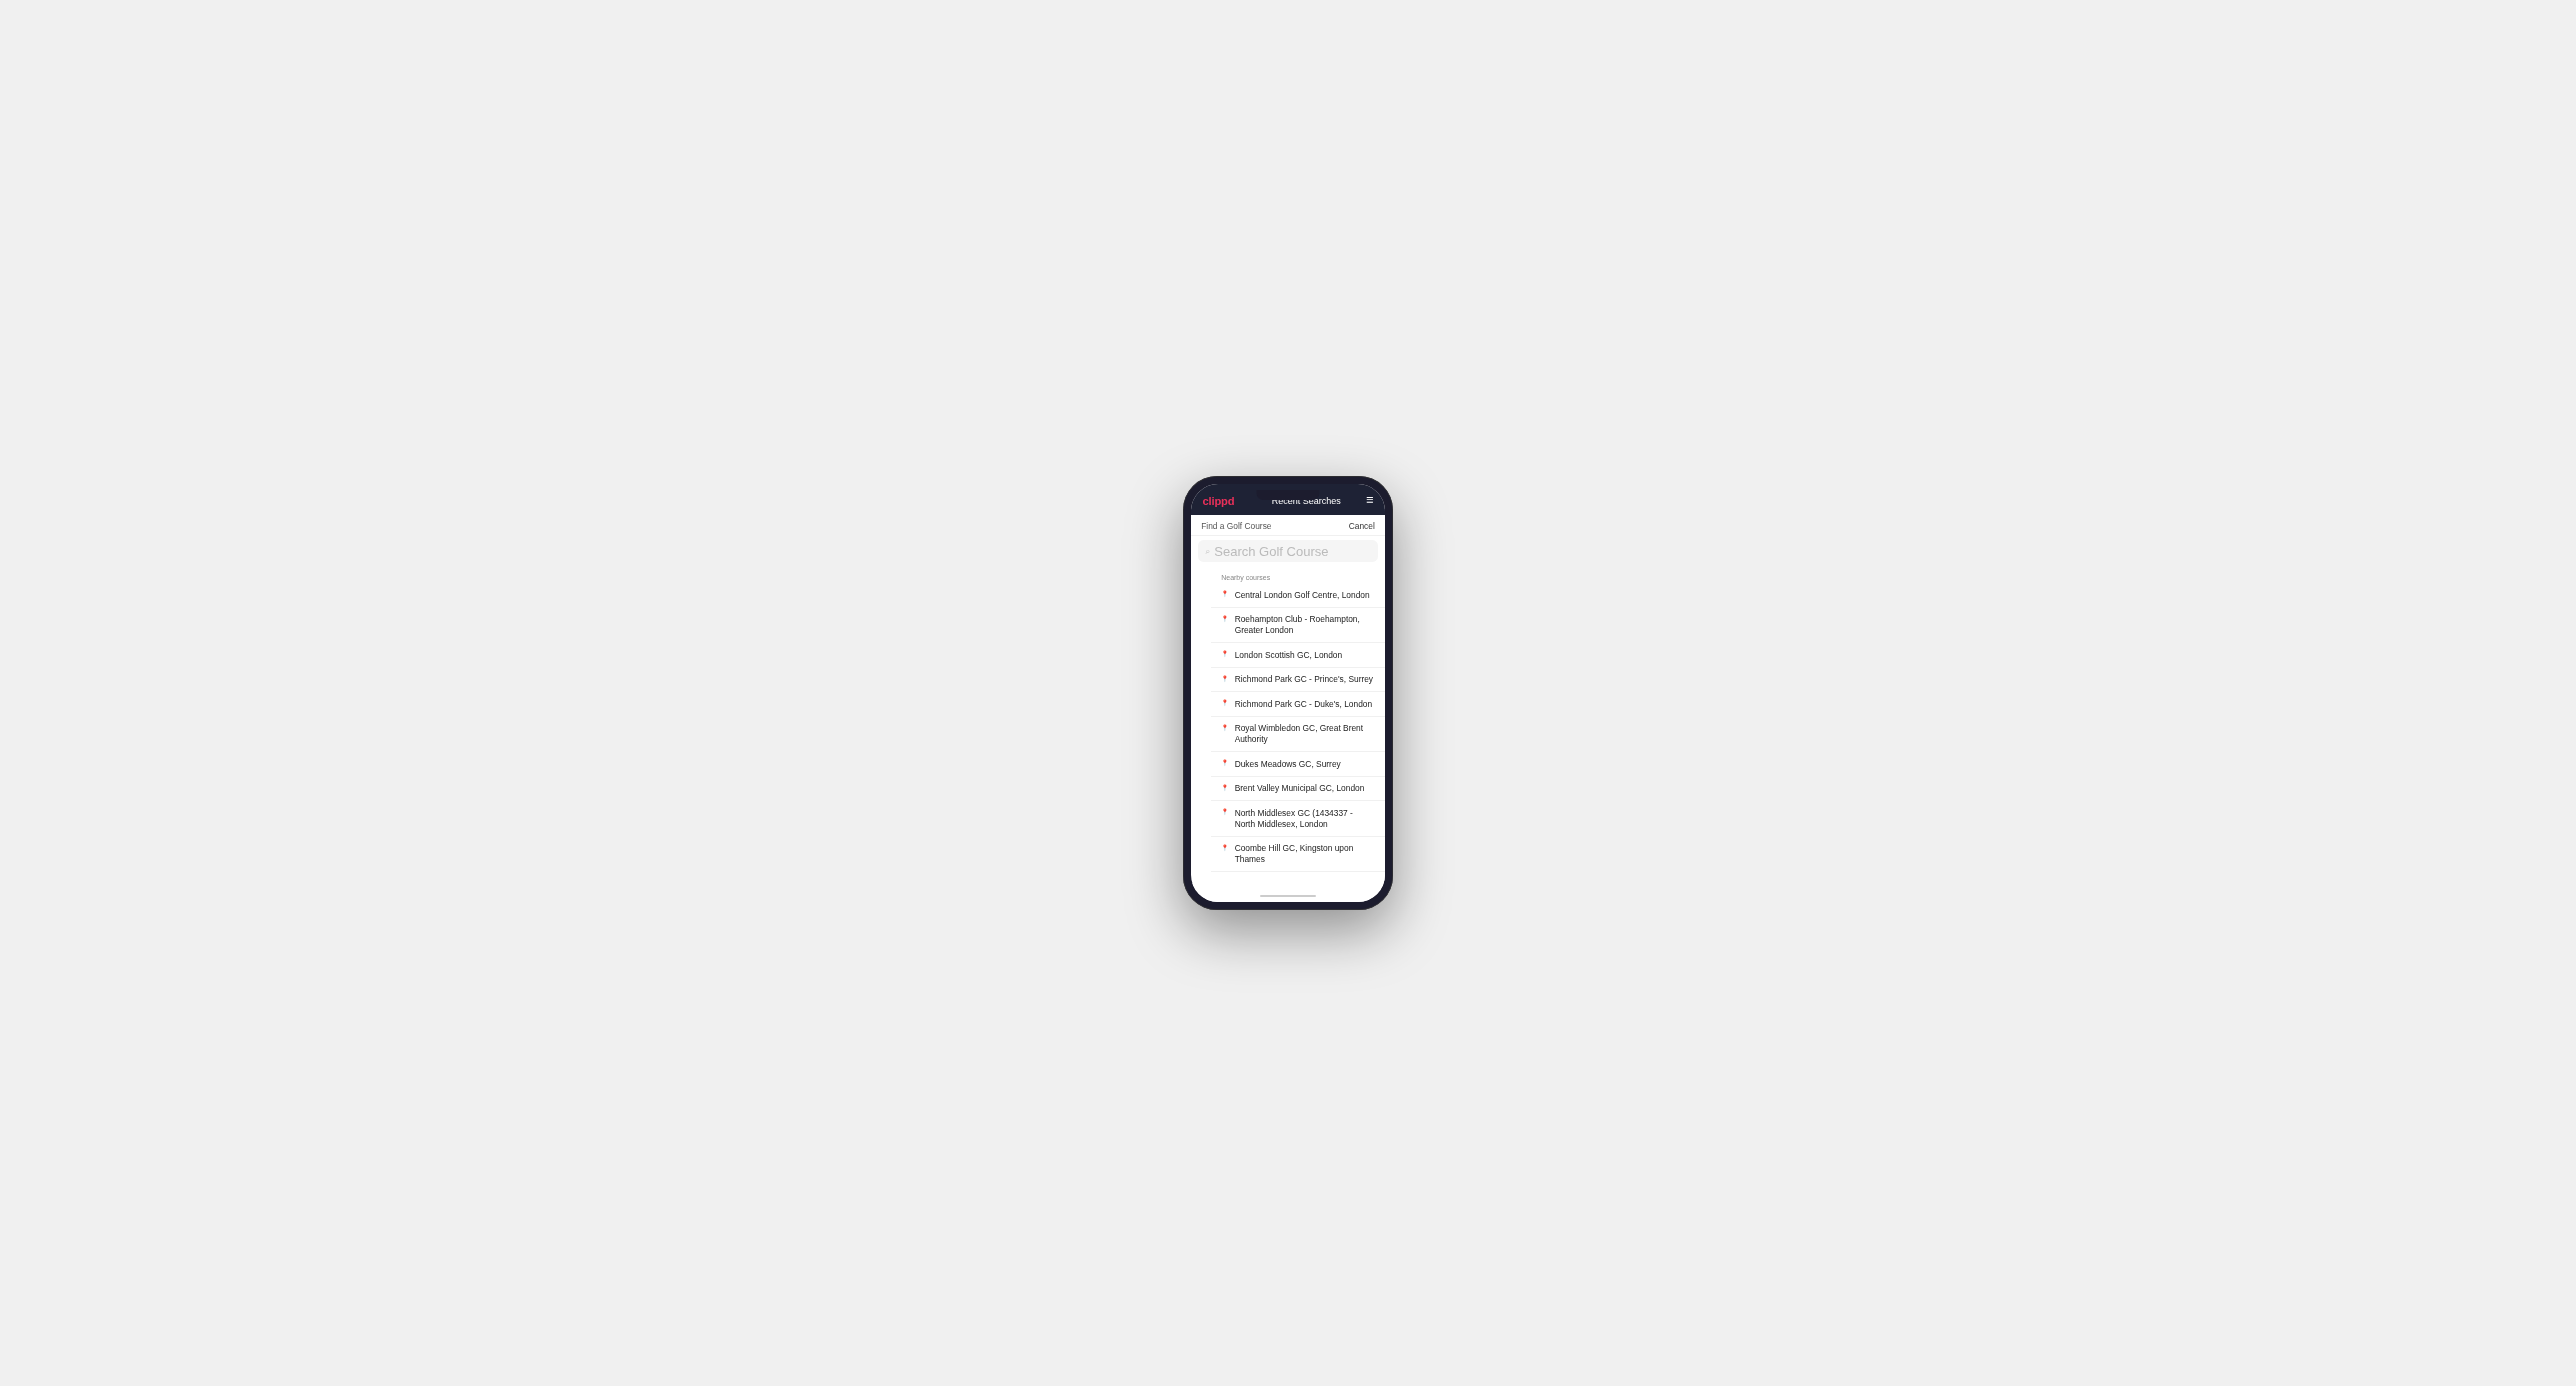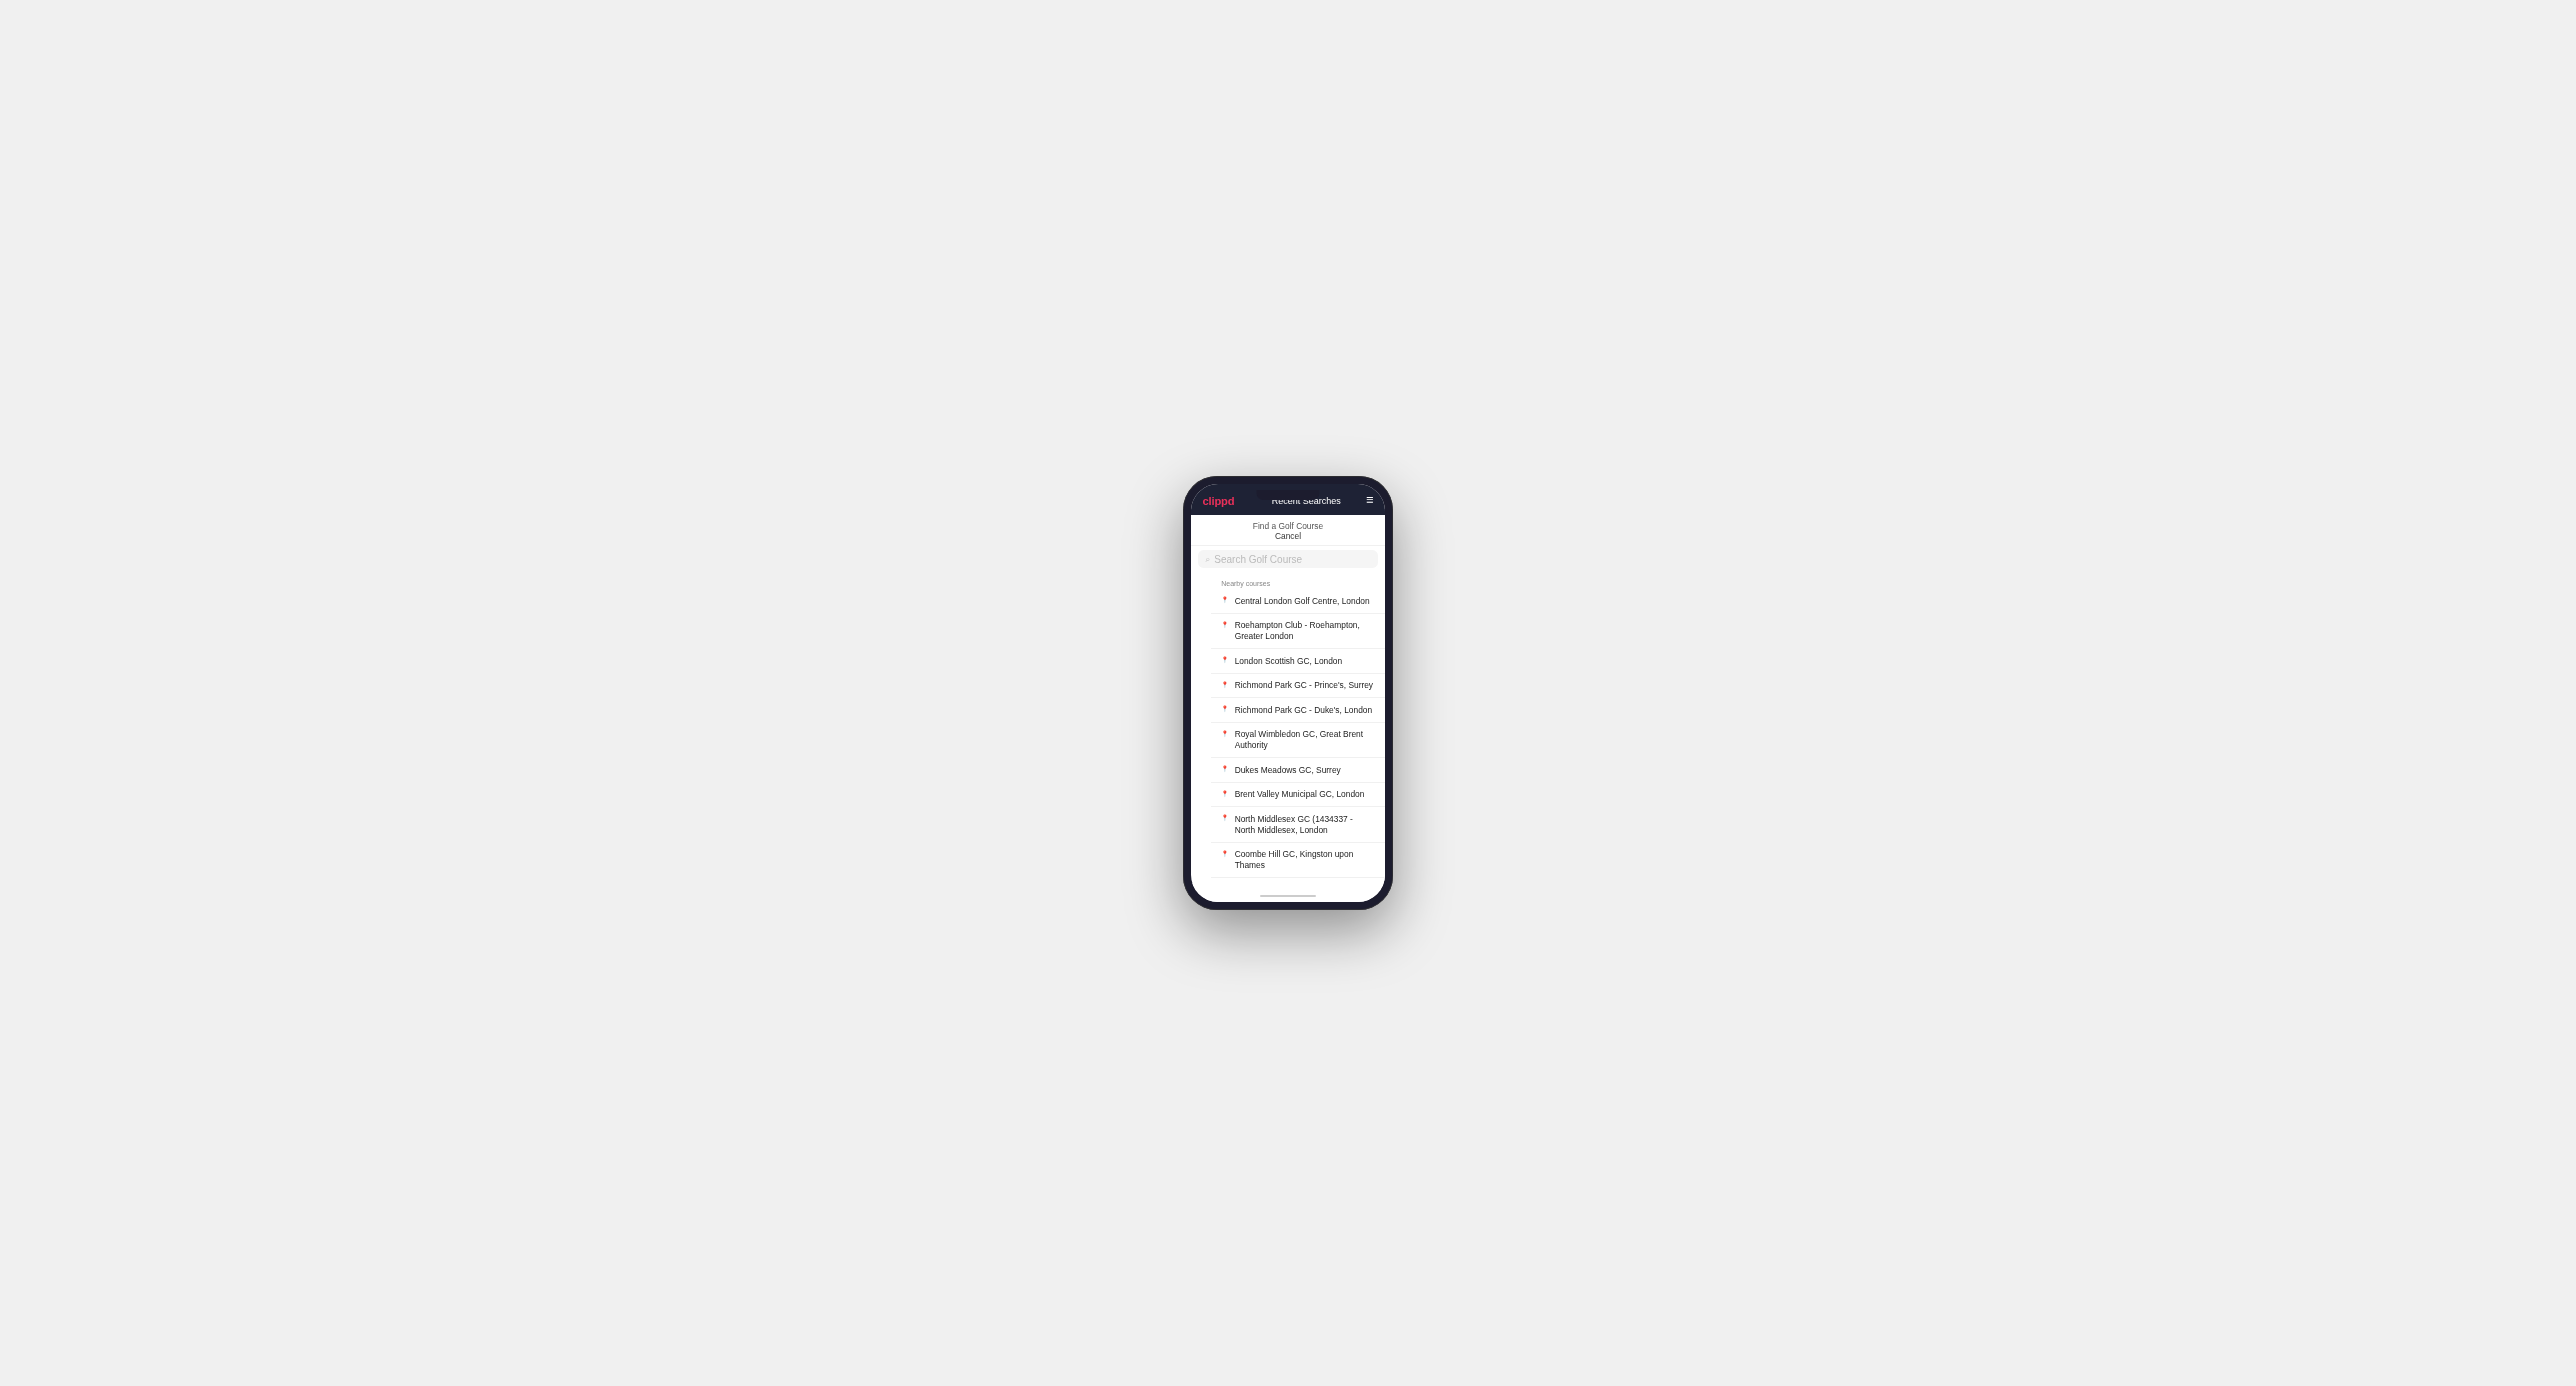--- a/index.html
+++ b/index.html
@@ -71,21 +71,20 @@
       line-height: 1;
     }
     
     .search-header {
       background: #fff;
       padding: 5.6px 9.8px 4.2px;
       display: flex;
       align-items: center;
       justify-content: space-between;
       border-bottom: 0.7px solid #f0f0f0;
-      flex-direction: column;
     }
     .find-label {
       font-size: 8.4px;
       color: #555;
     }
     .cancel-btn {
       font-size: 8.4px;
       color: #333;
       font-weight: 500;
       cursor: pointer;
@@ -101,21 +100,21 @@
       display: flex;
       align-items: center;
       padding: 3.5px 7px;
       gap: 4.2px;
     }
     .search-icon-wrap {
       color: #bbb;
       font-size: 8.4px;
     }
     .search-input-text {
-      font-size: 10px;
+      font-size: 13px;
       color: #bbb;
     }
     
     .courses-section {
       flex: 1;
       overflow-y: auto;
       background: #fff;
       margin-left: 20px;
     }
     .nearby-label {

